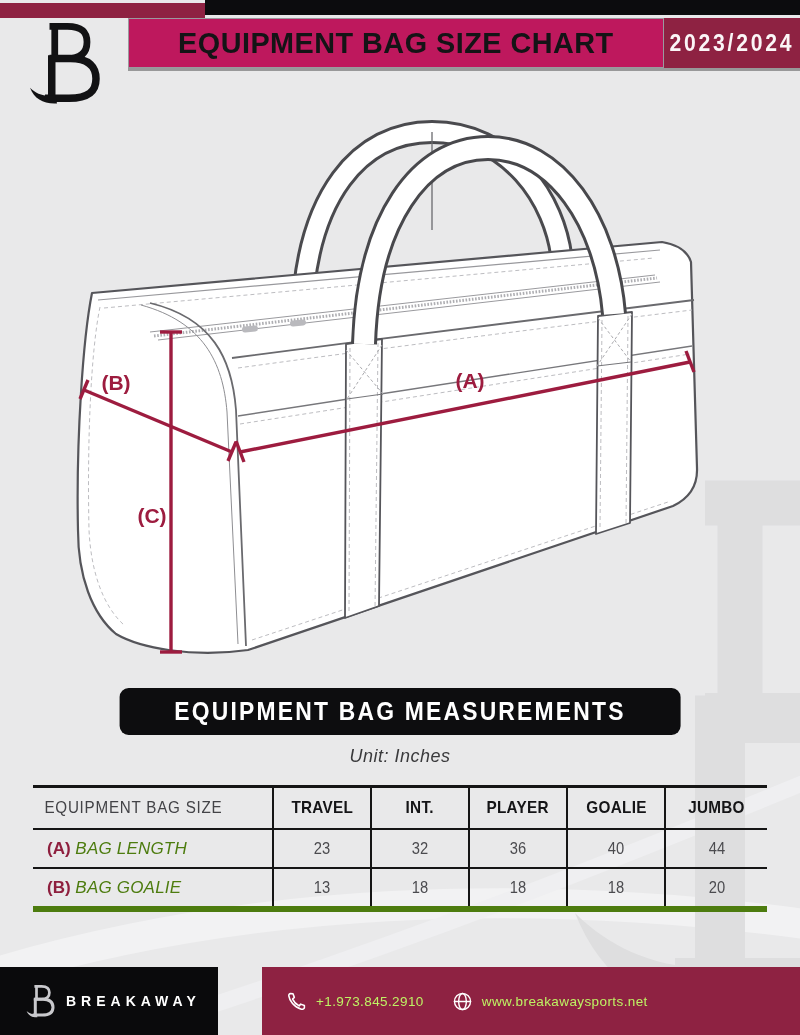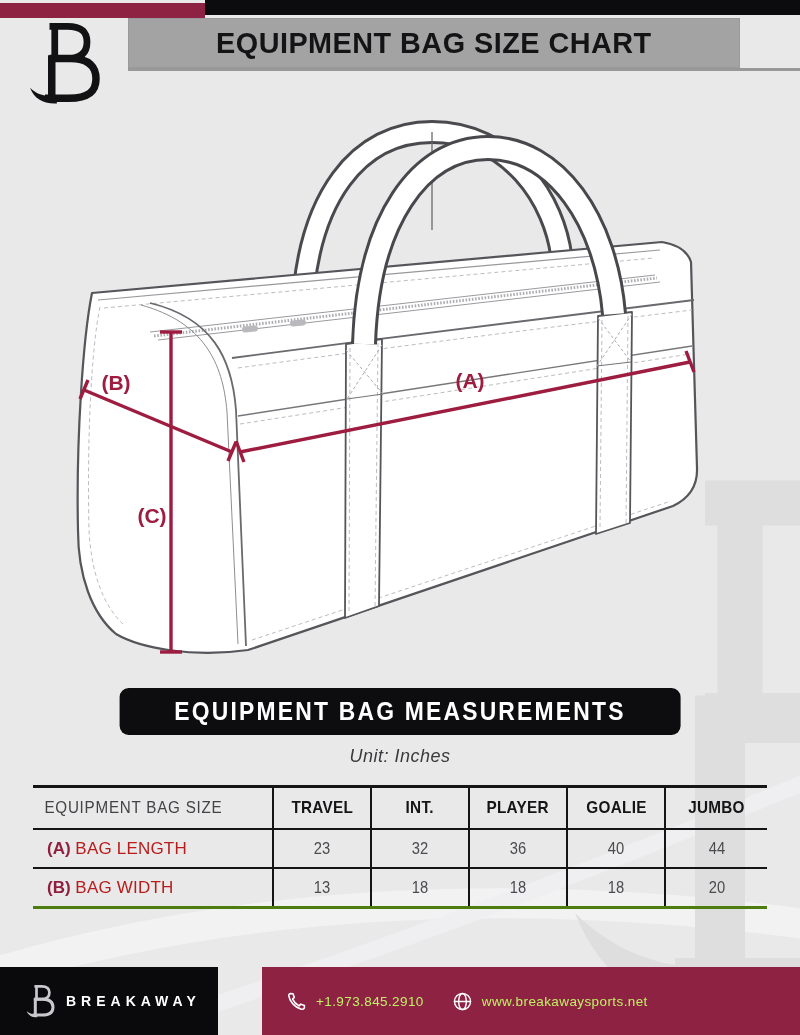--- a/index.html
+++ b/index.html
@@ -9,21 +9,21 @@
   
   #bg-swoosh{position:absolute;left:0;top:700px;width:800px;height:335px;z-index:0;}
   #watermark{position:absolute;left:545px;top:468px;width:540px;height:560px;color:#dededf;z-index:0;}
 
   .layer{position:absolute;z-index:2;}
 
   
   #top-black-bar{left:205px;top:0;right:0;height:15px;background:#0c0c0e;}
   #top-maroon-strip{left:0;top:3px;width:205px;height:15px;background:#8e2242;}
   #header-row{left:128px;top:18px;width:672px;height:50px;display:flex;box-shadow:0 3px 0 rgba(20,20,20,.38);}
-  #title-banner{width:612px;height:50px;background:#a3a3a3;border:1px solid #9a9a9e;box-sizing:border-box;
+  #title-banner{width:612px;height:50px;background:#be185d;border:1px solid #9a9a9e;box-sizing:border-box;
     display:flex;align-items:center;justify-content:center;}
   #title-banner span{font-size:30px;font-weight:bold;color:#141416;letter-spacing:.5px;white-space:nowrap;
     transform:scaleX(.96);}
   #season-box{flex:1;height:50px;background:#8e2242;display:flex;align-items:center;justify-content:center;}
   #season-box span{color:#fbf6f7;font-size:23px;font-weight:bold;letter-spacing:3px;transform:scaleX(.92);white-space:nowrap;}
   #header-logo{left:26px;top:21px;width:80px;height:84px;color:#121214;z-index:3;}
 
   
   #bag-figure{left:0;top:110px;width:800px;height:575px;}
 
@@ -31,34 +31,34 @@
   #measure-banner{left:50%;top:688px;transform:translateX(-50%);background:#0d0d0f;border-radius:9px;
     padding:8px 24px;display:flex;align-items:center;justify-content:center;}
   #measure-banner span{color:#fff;font-size:26px;font-weight:bold;letter-spacing:2.5px;white-space:nowrap;
     transform:scaleX(.88);}
   #unit-line{left:0;top:746px;width:800px;text-align:center;font-style:italic;font-size:18px;color:#3a3a3c;
     letter-spacing:.5px;}
 
   
   #size-table{left:33px;top:785px;width:734px;}
   table{width:734px;border-collapse:collapse;table-layout:fixed;background:transparent;}
-  table{border-top:3px solid #151515;border-bottom:3px solid #4d7c0f;}
+  table{border-top:3px solid #151515;border-bottom:6px solid #4d7c0f;}
   tr{border-bottom:2px solid #151515;}
   th,td{border-left:2px solid #151515;padding:0;}
   th:first-child,td:first-child{border-left:none;}
   th{height:40px;}
   td{height:37px;}
   .size-header-cell{text-align:left;}
   .size-header-cell span{display:inline-block;font-size:16px;font-weight:normal;color:#434347;
     letter-spacing:.8px;padding-left:12px;transform:scaleX(.95);transform-origin:left center;white-space:nowrap;}
   .col-header span{display:inline-block;font-size:17px;font-weight:bold;color:#141416;letter-spacing:.3px;
     transform:scaleX(.9);white-space:nowrap;}
   .row-label{text-align:left;font-size:17px;color:#141416;white-space:nowrap;}
   .row-label .key{font-weight:bold;color:#8e1f3e;padding-left:14px;}
-  .row-label .lbl{color:#b91c1c;letter-spacing:.2px;}
+  .row-label .lbl{color:#4d7c0f;letter-spacing:.2px;font-style:italic;}
   .num-cell{text-align:center;border-radius:18px;}
   .num-cell span{display:inline-block;font-size:16px;color:#4b4b4f;transform:scaleX(.92);}
   .col-header{text-align:center;}
 
   
   #footer{left:0;top:967px;width:800px;height:68px;display:flex;z-index:3;gap:44px;}
   #footer-brand{width:218px;height:68px;background:#0a0a0c;display:flex;align-items:center;gap:10px;padding-left:26px;box-sizing:border-box;}
   #footer-brand .brand-text{color:#fff;font-size:14px;font-weight:bold;letter-spacing:5px;}
   #footer-logo{width:30px;height:34px;color:#c9c9cd;flex:none;}
   #footer-contacts{flex:1;background:#8e2242;display:flex;align-items:center;padding-left:24px;gap:8px;}
@@ -91,20 +91,23 @@
   <svg id="watermark">
       <use href="#monogram"></use>
     </svg>
 
   <div class="layer" id="top-black-bar"></div>
   <div class="layer" id="top-maroon-strip"></div>
 
   <div class="layer" id="header-row">
     <div id="title-banner">
       <span>EQUIPMENT BAG SIZE CHART</span>
+    </div>
+    <div id="season-box">
+      <span>2023/2024</span>
     </div>
   </div>
 
   <svg class="layer" id="header-logo">
       <use href="#monogram"></use>
     </svg>
 
   <svg class="layer" id="bag-figure" viewBox="0 0 800 575">
 
     <g>
@@ -210,21 +213,21 @@
         </td>
         <td class="num-cell"><span>23</span></td>
         <td class="num-cell"><span>32</span></td>
         <td class="num-cell"><span>36</span></td>
         <td class="num-cell"><span>40</span></td>
         <td class="num-cell"><span>44</span></td>
       </tr>
       <tr>
         <td class="row-label">
           <span class="key">(B)</span>
-          <span class="lbl">BAG WIDTH</span>
+          <span class="lbl">BAG GOALIE</span>
         </td>
         <td class="num-cell"><span>13</span></td>
         <td class="num-cell"><span>18</span></td>
         <td class="num-cell"><span>18</span></td>
         <td class="num-cell"><span>18</span></td>
         <td class="num-cell"><span>20</span></td>
       </tr>
     </tbody>
       </table>
   </div>

